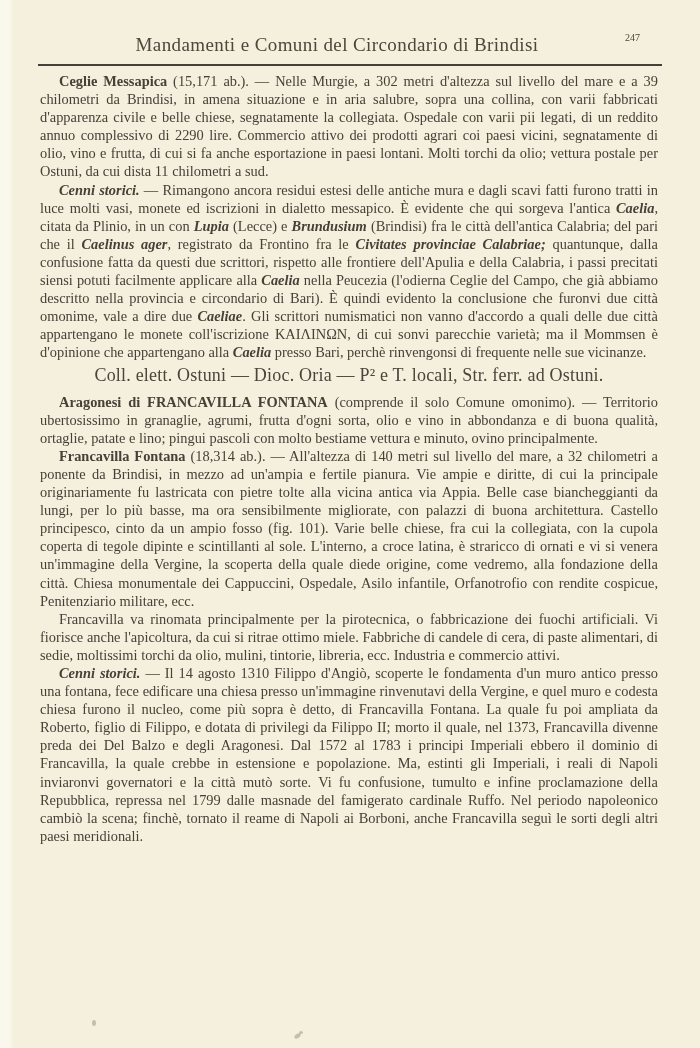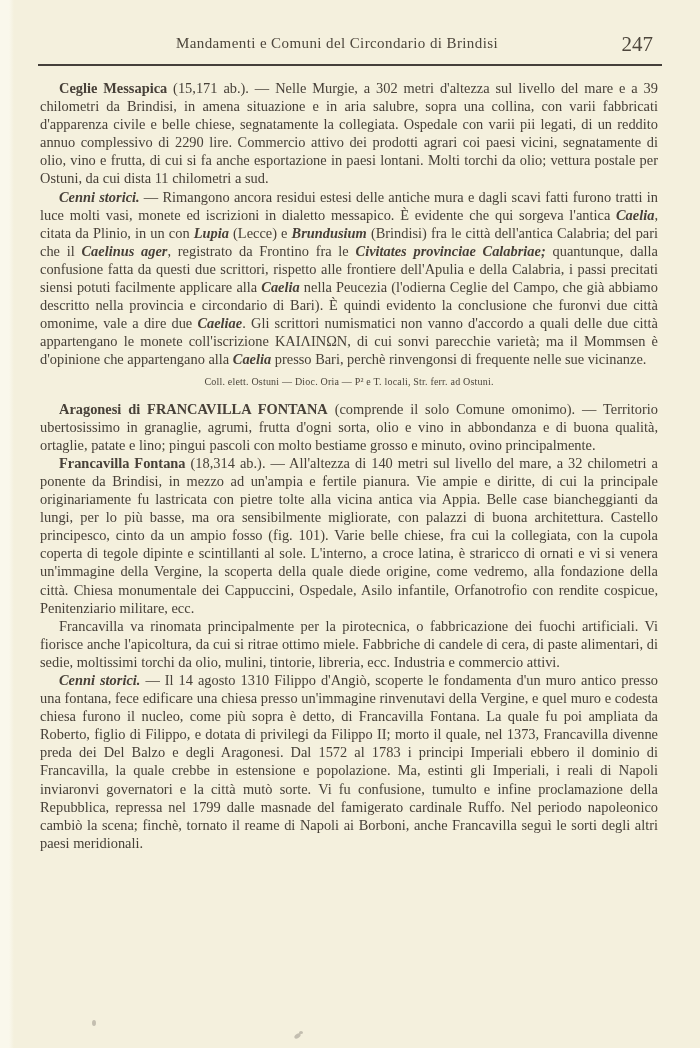--- a/index.html
+++ b/index.html
@@ -20,54 +20,54 @@
     background: linear-gradient(90deg, #faf8ec 0px, #faf8ec 9px, #f4f0dd 14px, #f4f0dd 100%);
   }
   .page-header {
     position: relative;
     margin: 34px 40px 0 38px;
     height: 20px;
     text-align: center;
   }
   .running-title {
     display: inline-block;
-    font-size: 15px;
+    font-size: 19px;
     letter-spacing: 0.4px;
     color: #4d463c;
     transform: translateX(-12px);
   }
   .page-number {
     position: absolute;
-    right: 7px;
+    right: 20px;
     top: -2px;
-    font-size: 21px;
+    font-size: 10px;
     color: #4d463c;
   }
   .header-rule {
     margin: 10px 38px 0 38px;
     height: 0;
     border-top: 2px solid #45403a;
   }
   .page-body {
-    margin: 13px 42px 0 40px;
+    margin: 6px 42px 0 40px;
     color: #474038;
     font-size: 14.4px;
     line-height: 18.1px;
     text-align: justify;
   }
   .page-body p {
     margin: 0;
   }
   .para {
     text-indent: 19px;
   }
   .reference {
     text-align: center;
     text-indent: 0;
-    font-size: 10px;
+    font-size: 18px;
     letter-spacing: 0.2px;
     margin: 4px 0 9px 0 !important;
     color: #4b443b;
   }
   .bold   { font-weight: bold; }
   .italic { font-style: italic; font-weight: bold; }
   .smudge {
     position: absolute;
     border-radius: 50%;
     background: #9a968a;
@@ -86,21 +86,21 @@
     <span class="running-title">Mandamenti e Comuni del Circondario di Brindisi</span>
     <span class="page-number">247</span>
   </div>
 
   <div class="header-rule"></div>
 
   <div class="page-body">
       <p class="para"><span class="bold">Ceglie Messapica</span><span> (15,171 ab.). — Nelle Murgie, a 302 metri d'altezza sul livello del mare e a 39 chilometri da Brindisi, in amena situazione e in aria salubre, sopra una collina, con varii fabbricati d'apparenza civile e belle chiese, segnatamente la collegiata. Ospedale con varii pii legati, di un reddito annuo complessivo di 2290 lire. Commercio attivo dei prodotti agrari coi paesi vicini, segnatamente di olio, vino e frutta, di cui si fa anche esportazione in paesi lontani. Molti torchi da olio; vettura postale per Ostuni, da cui dista 11 chilometri a sud.</span></p>
       <p class="para"><span class="italic">Cenni storici.</span><span> — Rimangono ancora residui estesi delle antiche mura e dagli scavi fatti furono tratti in luce molti vasi, monete ed iscrizioni in dialetto messapico. È evidente che qui sorgeva l'antica </span><span class="italic">Caelia</span><span>, citata da Plinio, in un con </span><span class="italic">Lupia</span><span> (Lecce) e </span><span class="italic">Brundusium</span><span> (Brindisi) fra le città dell'antica Calabria; del pari che il </span><span class="italic">Caelinus ager</span><span>, registrato da Frontino fra le </span><span class="italic">Civitates provinciae Calabriae;</span><span> quantunque, dalla confusione fatta da questi due scrittori, rispetto alle frontiere dell'Apulia e della Calabria, i passi precitati siensi potuti facilmente applicare alla </span><span class="italic">Caelia</span><span> nella Peucezia (l'odierna Ceglie del Campo, che già abbiamo descritto nella provincia e circondario di Bari). È quindi evidento la conclusione che furonvi due città omonime, vale a dire due </span><span class="italic">Caeliae</span><span>. Gli scrittori numismatici non vanno d'accordo a quali delle due città appartengano le monete coll'iscrizione ΚΑΙΛΙΝΩΝ, di cui sonvi parecchie varietà; ma il Mommsen è d'opinione che appartengano alla </span><span class="italic">Caelia</span><span> presso Bari, perchè rinvengonsi di frequente nelle sue vicinanze.</span></p>
       <p class="reference"><span>Coll. elett. Ostuni — Dioc. Oria — P² e T. locali, Str. ferr. ad Ostuni.</span></p>
-      <p class="para"><span class="bold">Aragonesi di FRANCAVILLA FONTANA</span><span> (comprende il solo Comune omonimo). — Territorio ubertosissimo in granaglie, agrumi, frutta d'ogni sorta, olio e vino in abbondanza e di buona qualità, ortaglie, patate e lino; pingui pascoli con molto bestiame grosso e minuto, ovino principalmente.</span></p>
+      <p class="para"><span class="bold">Aragonesi di FRANCAVILLA FONTANA</span><span> (comprende il solo Comune omonimo). — Territorio ubertosissimo in granaglie, agrumi, frutta d'ogni sorta, olio e vino in abbondanza e di buona qualità, ortaglie, patate e lino; pingui pascoli con molto bestiame vettura e minuto, ovino principalmente.</span></p>
       <p class="para"><span class="bold">Francavilla Fontana</span><span> (18,314 ab.). — All'altezza di 140 metri sul livello del mare, a 32 chilometri a ponente da Brindisi, in mezzo ad un'ampia e fertile pianura. Vie ampie e diritte, di cui la principale originariamente fu lastricata con pietre tolte alla vicina antica via Appia. Belle case biancheggianti da lungi, per lo più basse, ma ora sensibilmente migliorate, con palazzi di buona architettura. Castello principesco, cinto da un ampio fosso (fig. 101). Varie belle chiese, fra cui la collegiata, con la cupola coperta di tegole dipinte e scintillanti al sole. L'interno, a croce latina, è straricco di ornati e vi si venera un'immagine della Vergine, la scoperta della quale diede origine, come vedremo, alla fondazione della città. Chiesa monumentale dei Cappuccini, Ospedale, Asilo infantile, Orfanotrofio con rendite cospicue, Penitenziario militare, ecc.</span></p>
       <p class="para"><span>Francavilla va rinomata principalmente per la pirotecnica, o fabbricazione dei fuochi artificiali. Vi fiorisce anche l'apicoltura, da cui si ritrae ottimo miele. Fabbriche di candele di cera, di paste alimentari, di sedie, moltissimi torchi da olio, mulini, tintorie, libreria, ecc. Industria e commercio attivi.</span></p>
       <p class="para"><span class="italic">Cenni storici.</span><span> — Il 14 agosto 1310 Filippo d'Angiò, scoperte le fondamenta d'un muro antico presso una fontana, fece edificare una chiesa presso un'immagine rinvenutavi della Vergine, e quel muro e codesta chiesa furono il nucleo, come più sopra è detto, di Francavilla Fontana. La quale fu poi ampliata da Roberto, figlio di Filippo, e dotata di privilegi da Filippo II; morto il quale, nel 1373, Francavilla divenne preda dei Del Balzo e degli Aragonesi. Dal 1572 al 1783 i principi Imperiali ebbero il dominio di Francavilla, la quale crebbe in estensione e popolazione. Ma, estinti gli Imperiali, i reali di Napoli inviaronvi governatori e la città mutò sorte. Vi fu confusione, tumulto e infine proclamazione della Repubblica, repressa nel 1799 dalle masnade del famigerato cardinale Ruffo. Nel periodo napoleonico cambiò la scena; finchè, tornato il reame di Napoli ai Borboni, anche Francavilla seguì le sorti degli altri paesi meridionali.</span></p>
     </div>
 
   <div class="smudge smudge-a"></div>
   <div class="smudge smudge-b"></div>
   <div class="smudge smudge-c"></div>
 
 </div>

